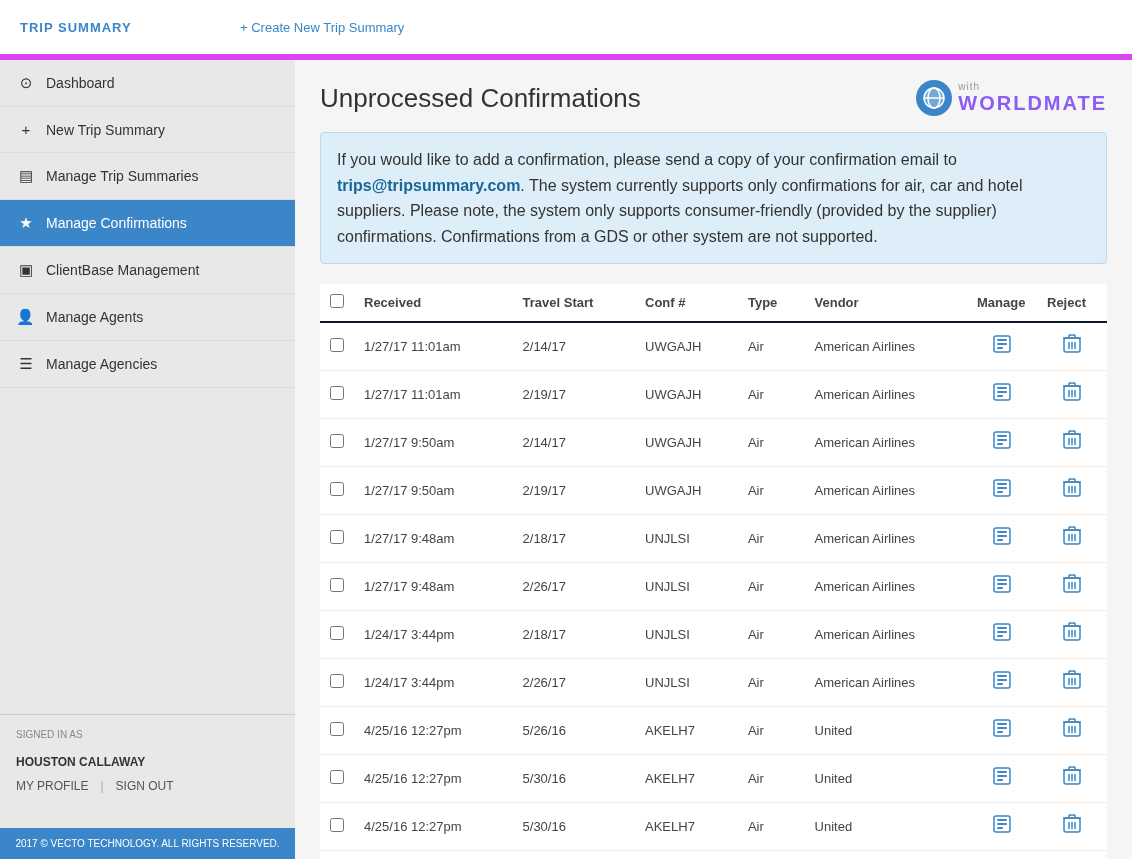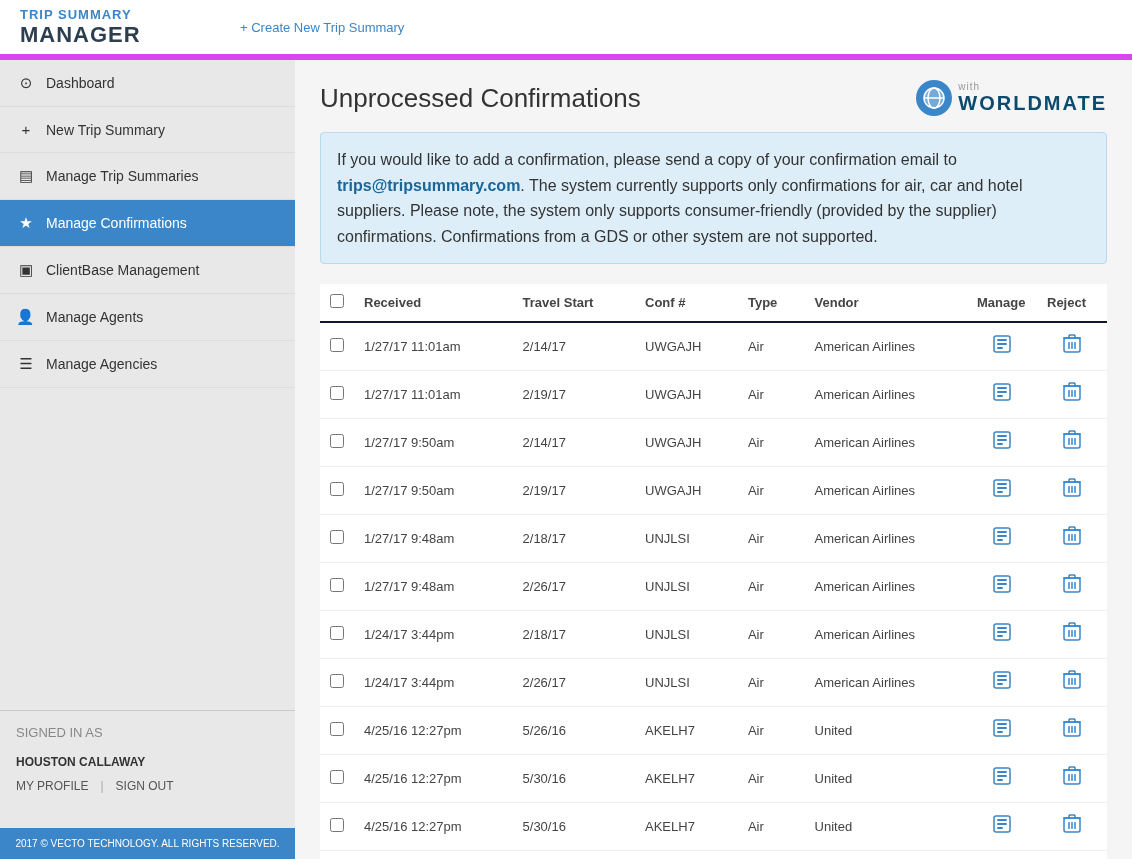--- a/index.html
+++ b/index.html
@@ -66,21 +66,21 @@
       margin-right: 10px;
       font-size: 15px;
       width: 20px;
       text-align: center;
     }
     .signed-in-section {
       padding: 14px 16px;
       background: #e8e8e8;
       border-top: 1px solid #ccc;
     }
-    .signed-in-label { font-size: 13px; color: #888; text-transform: uppercase; }
+    .signed-in-label { font-size: 10px; color: #888; text-transform: uppercase; }
     .signed-in-name { font-size: 12px; font-weight: bold; color: #333; margin-top: 15px; }
     .profile-links {
       display: flex;
       gap: 12px;
       margin-top: 10px;
       font-size: 12px;
       color: #555;
     }
     .profile-links a { color: #555; text-decoration: none; }
     .divider-pipe { color: #aaa; }
@@ -124,21 +124,21 @@
       display: flex;
       align-items: center;
       justify-content: center;
       color: white;
       font-weight: bold;
       font-size: 12px;
     }
     .wm-text {
       font-size: 20px;
       font-weight: bold;
-      color: #0c4a6e;
+      color: #8b5cf6;
       text-transform: uppercase;
       letter-spacing: 2px;
     }
     .wm-sub { font-size: 10px; color: #999; letter-spacing: 1px; }
 
     
     .info-box {
       background: #ddeef8;
       border: 1px solid #b8d9ee;
       border-radius: 4px;
@@ -183,21 +183,20 @@
     }
     .trash-btn { color: #3a86c8; }
     input[type="checkbox"] { width: 14px; height: 14px; cursor: pointer; }
   </style>
 </head>
 <body>
 
 <div class="top-bar">
   <div class="logo-area">
     <div class="logo-trip">TRIP SUMMARY</div>
-    <div class="logo-manager">MANAGER</div>
   </div>
   <a class="top-create-link" href="#">+ Create New Trip Summary</a>
 </div>
 
 <div class="main-layout">
 
   <div class="sidebar">
     <nav class="sidebar-nav">
 
     <div class="nav-item">

